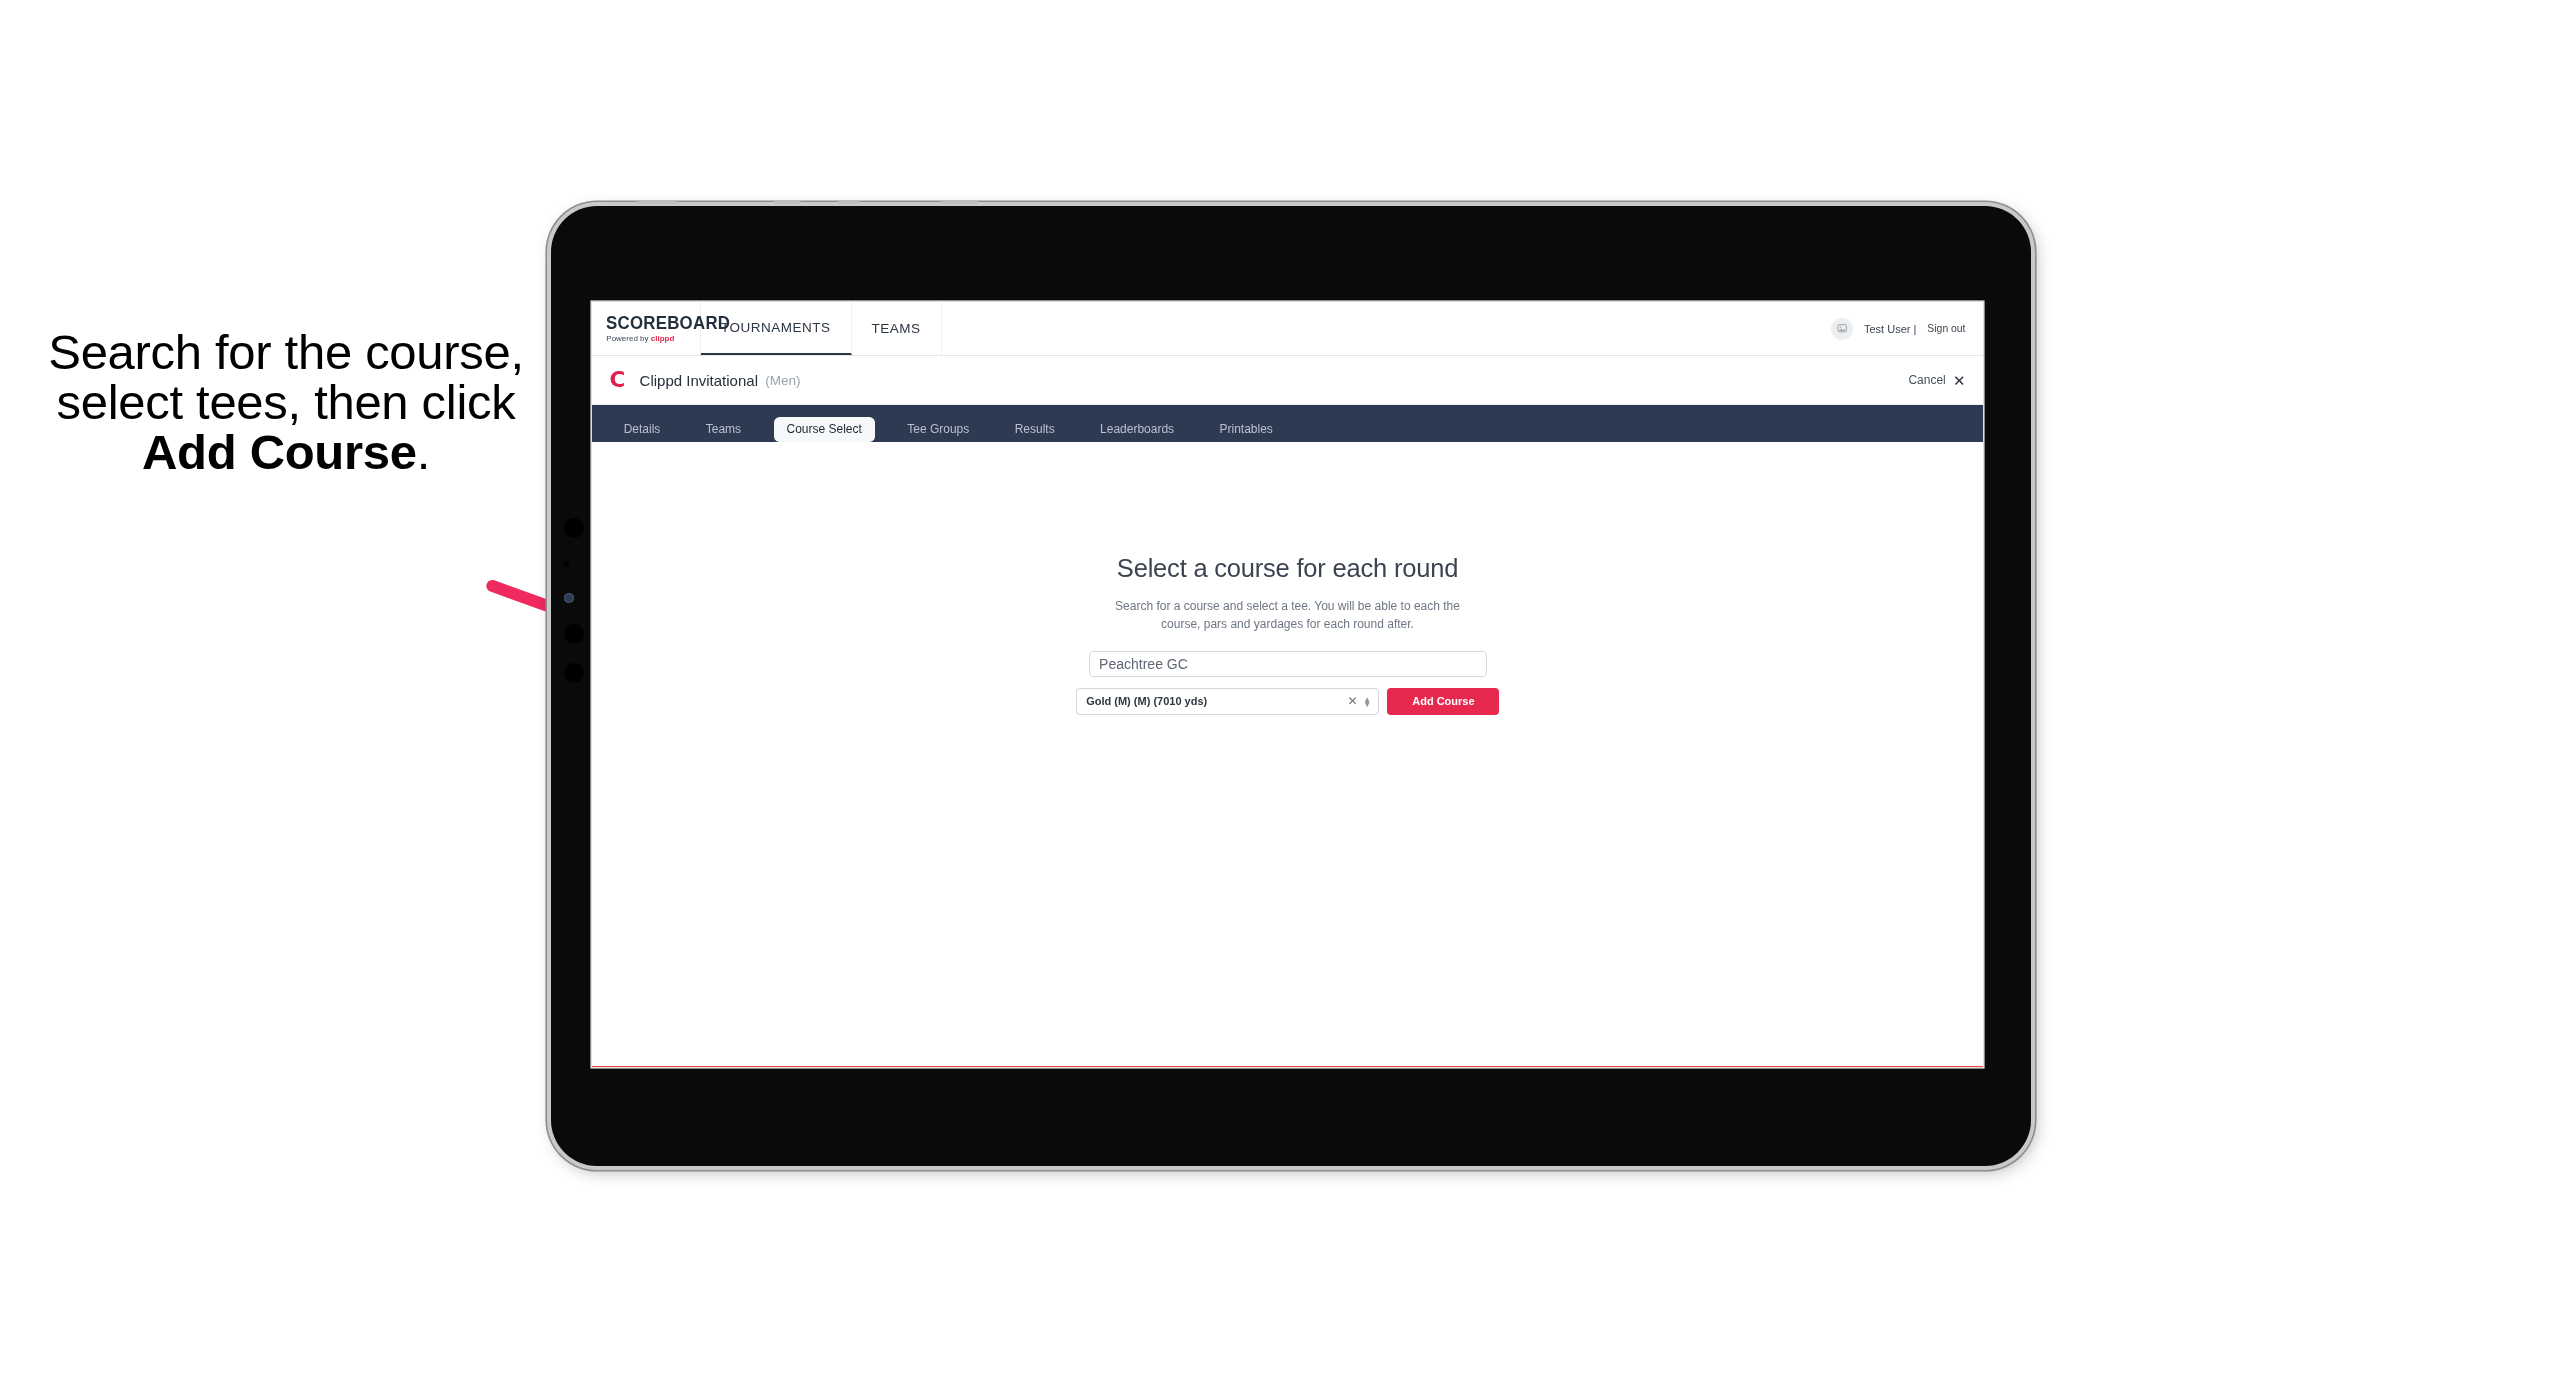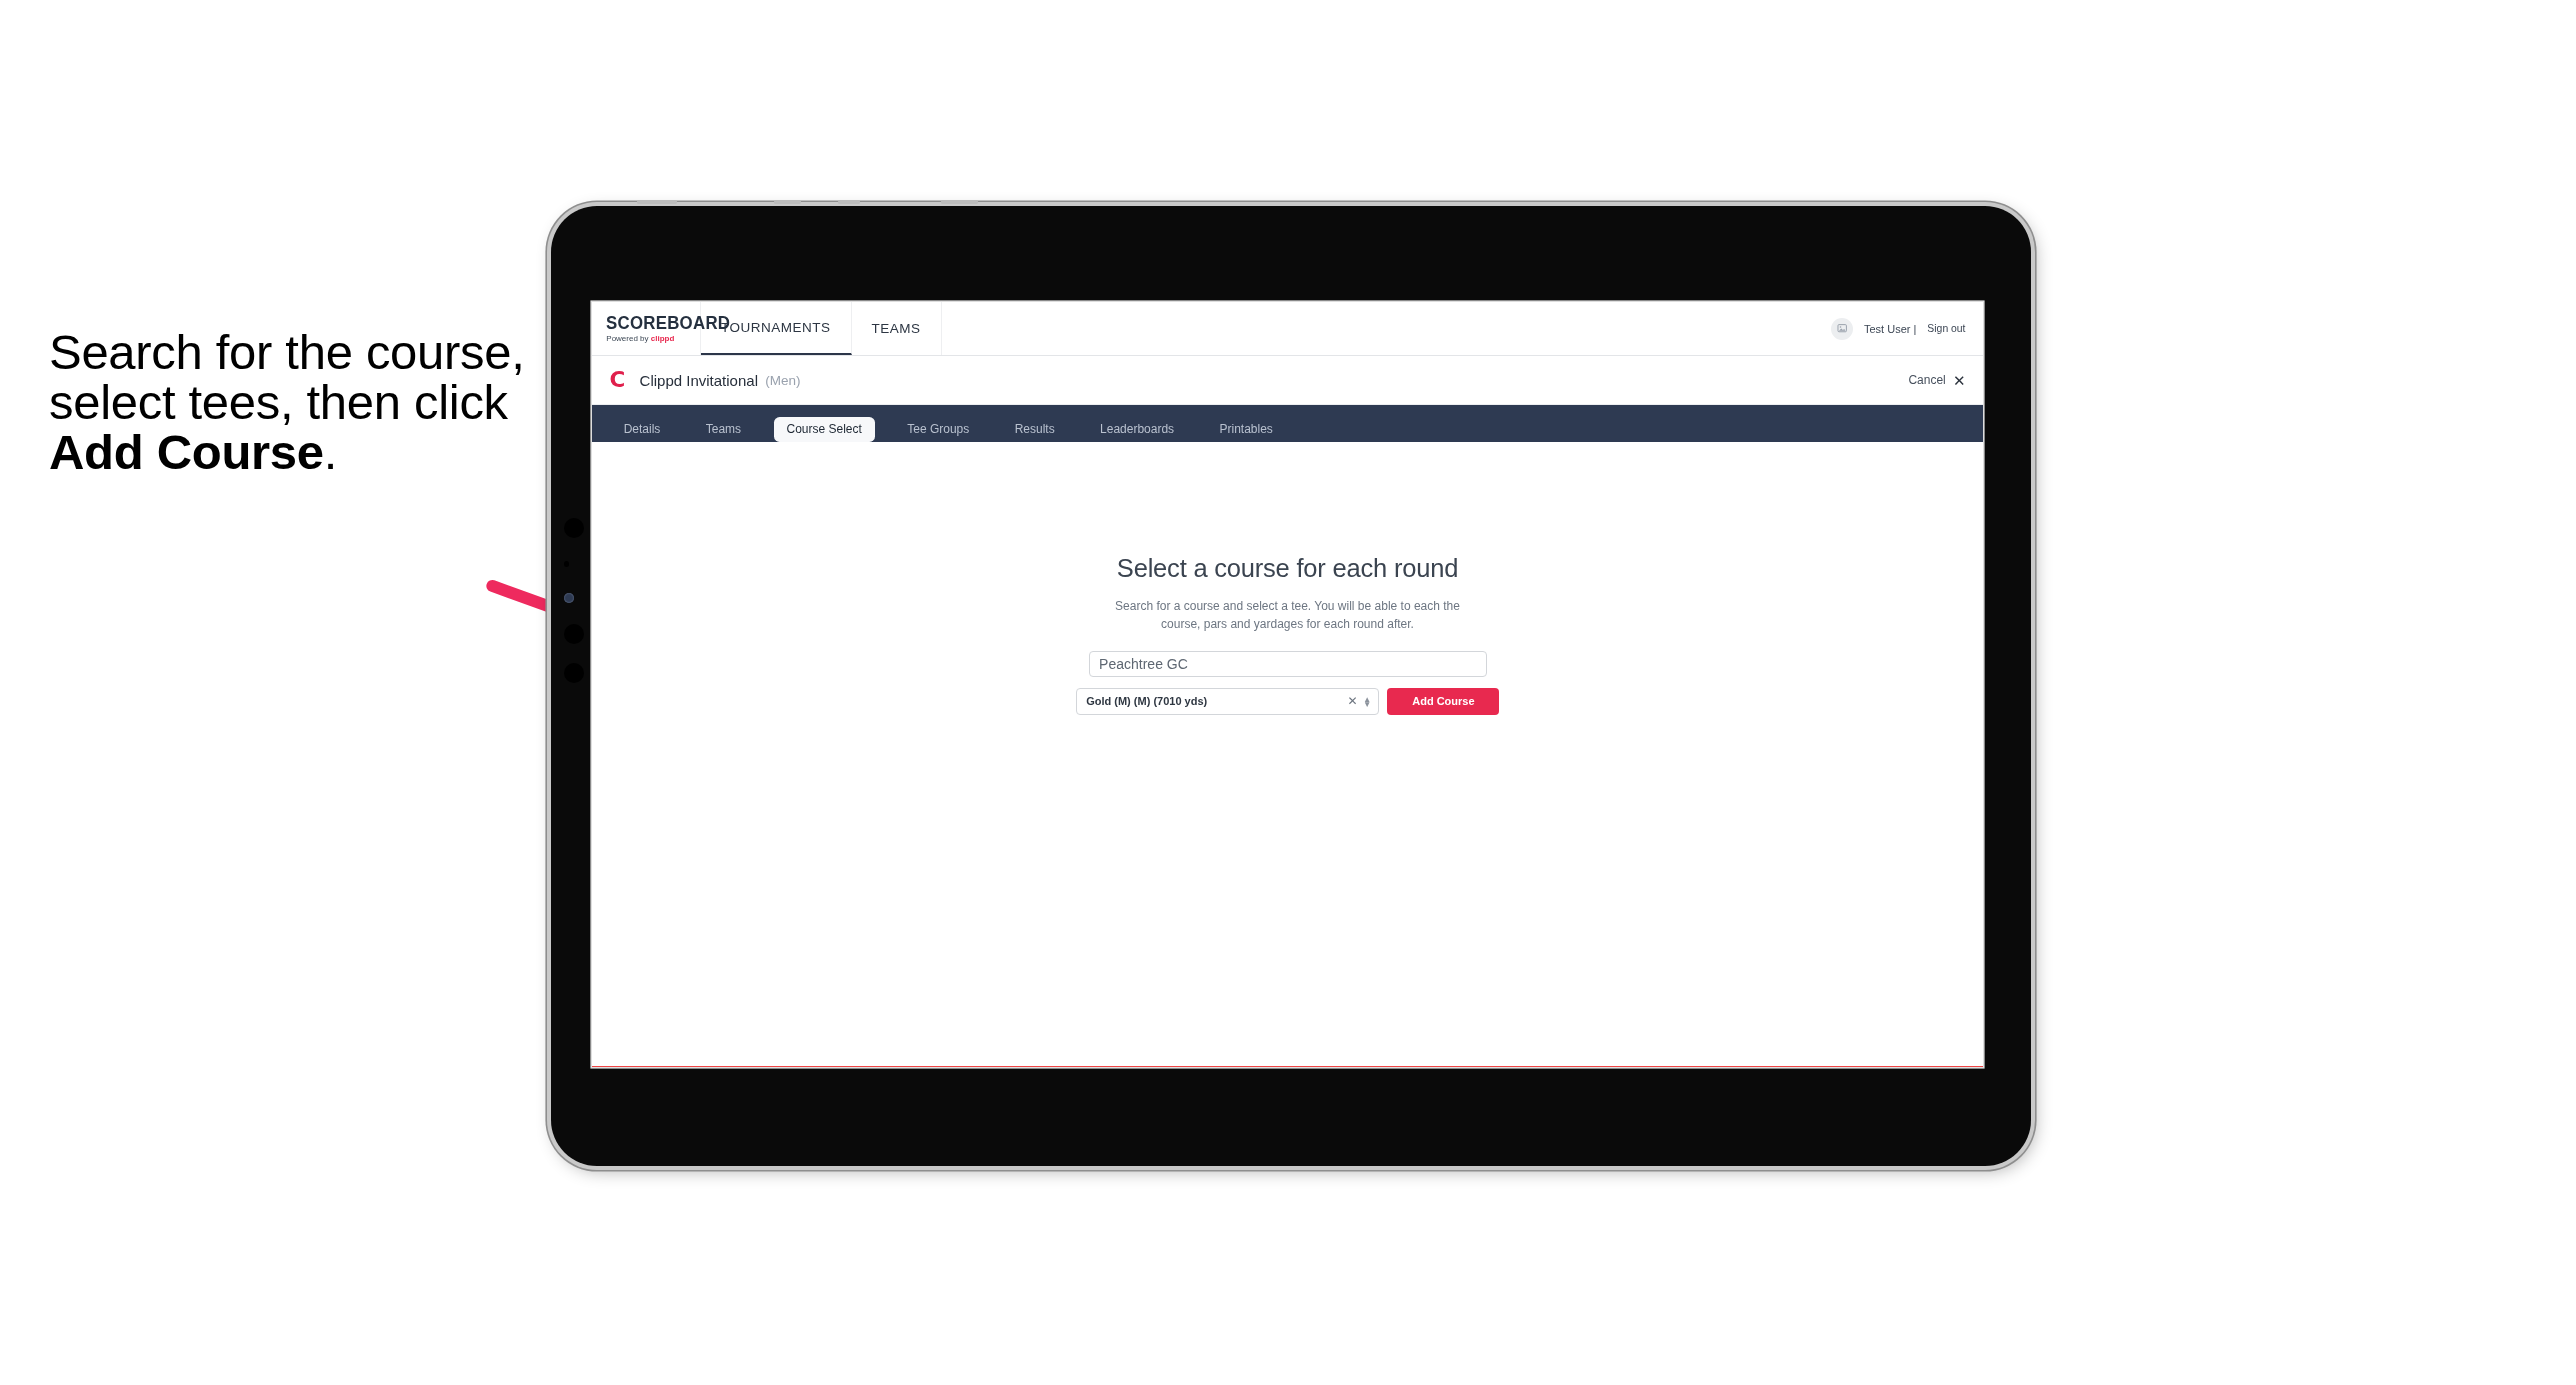--- a/index.html
+++ b/index.html
@@ -9,23 +9,24 @@
     height: 1386px;
     background: #ffffff;
     font-family: "Liberation Sans", sans-serif;
     overflow: hidden;
     position: relative;
   }
 
   
   .instructions {
     position: absolute;
-    left: 49px;
+    left: 43px;
     top: 327px;
     width: 486px;
+    text-align: center;
   }
   .instr-block {
     font-size: 49px;
     line-height: 1.02em;
     color: #000000;
     letter-spacing: -0.3px;
   }
   .instr-block.first { font-weight: 400; }
   .instr-bold { font-weight: 700; }
   .instr-block.second {

